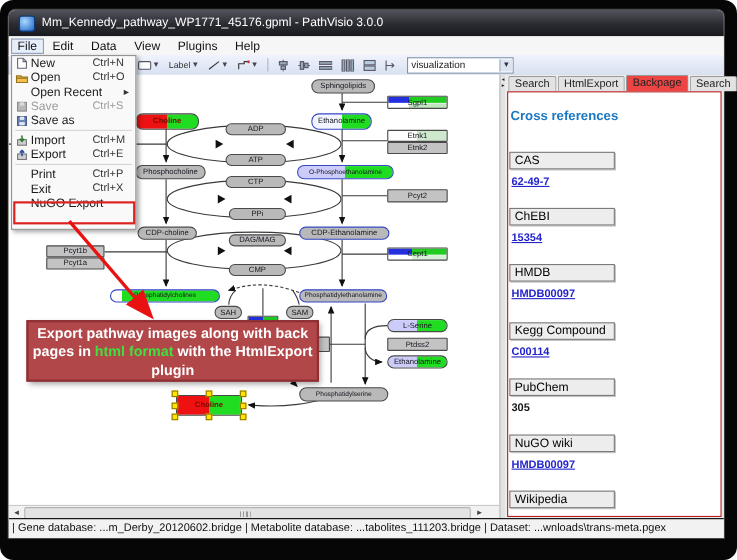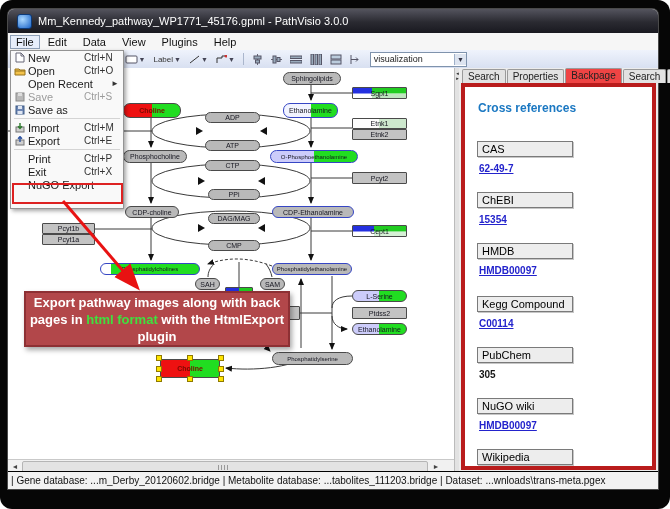--- a/index.html
+++ b/index.html
@@ -55,21 +55,21 @@
   .fm-highlight{position:absolute;left:1px;top:132px;width:107px;height:17px;border:2px solid #dd2222;z-index:55;}
   
   .callout{position:absolute;left:24px;top:291px;width:266px;height:56px;background:#b2474a;border:2px solid #8d3034;color:#fff;font-weight:bold;font-size:13px;line-height:17px;text-align:center;padding:1px 2px;box-sizing:border-box;z-index:40;box-shadow:2px 3px 5px rgba(0,0,0,.35);}
   .callout .hl{color:#3fe03f;}
   .annot{position:absolute;left:0;top:0;width:670px;height:509px;z-index:60;pointer-events:none;}
   
   .panel{position:absolute;left:451px;top:59px;right:0;bottom:17px;background:#ececec;}
   .panel-tabs{display:flex;gap:1px;padding:1px 0 0 3px;height:14px;font-size:10px;}
   .panel-tab{border:1px solid #9a9a9a;border-bottom:none;background:#e2e2e2;padding:0 5px;border-radius:2px 2px 0 0;color:#222;line-height:13px;}
   .panel-tab.active{background:#ef4444;line-height:14px;margin-top:-1px;}
-  .panel-body{position:absolute;left:2px;right:2px;top:15px;bottom:2px;background:#fff;border:4px solid #b91c1c;overflow:hidden;padding:4px 0 0 12px;}
+  .panel-body{position:absolute;left:2px;right:2px;top:15px;bottom:2px;background:#fff;border:1px solid #b91c1c;overflow:hidden;padding:4px 0 0 1px;}
   .bp-heading{color:#1b78c2;font-weight:bold;font-size:12px;margin:10px 0 26px 1px;}
   .bp-header{width:86px;border:1px solid #7a7a7a;background:#ededed;font-weight:normal;font-size:11px;padding:1px 4px;box-shadow:1px 1px 0 #c6c6c6;}
   .bp-header.wide{width:auto;display:inline-block;min-width:86px;}
   .bp-value{font-size:10px;font-weight:bold;color:#2323cc;text-decoration:underline;margin:6px 0 10px 2px;display:inline-block;}
   .bp-value.plain{color:#151515;text-decoration:none;}
   .bp-section{margin-bottom:8px;}
   
   .statusbar{position:absolute;left:0;right:0;bottom:0;height:17px;background:#f2f2f2;border-top:1px solid #000000;font-size:10px;color:#111;display:flex;align-items:center;padding-left:3px;white-space:nowrap;overflow:hidden;}
 </style>
 </head>
@@ -268,21 +268,21 @@
       </div>
     </div>
 
     <div class="divider">
       <div class="div-arrows">◂<br>▸</div>
     </div>
 
     <div class="panel">
       <div class="panel-tabs">
         <span class="panel-tab">Search</span>
-        <span class="panel-tab">Properties</span>
+        <span class="panel-tab">HtmlExport</span>
         <span class="panel-tab active">Backpage</span>
         <span class="panel-tab">Search</span>
         <span class="panel-tab">Legend</span>
       </div>
       <div class="panel-body">
         <div class="bp-heading">Cross references</div>
 
         <div class="bp-section">
           <div class="bp-header">CAS</div>
           <a class="bp-value">62-49-7</a>

